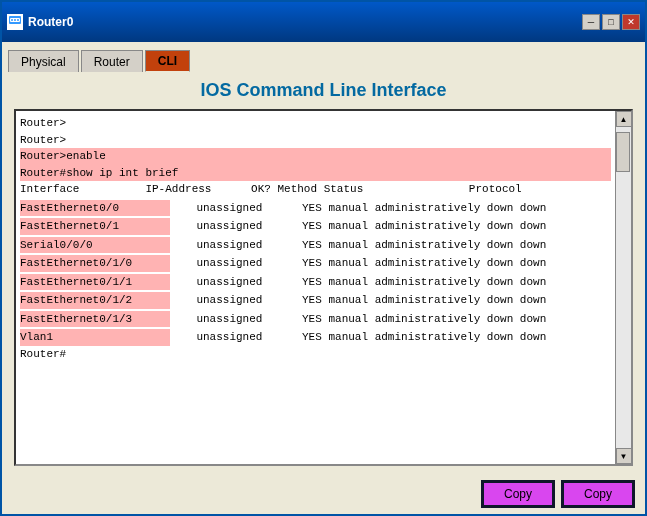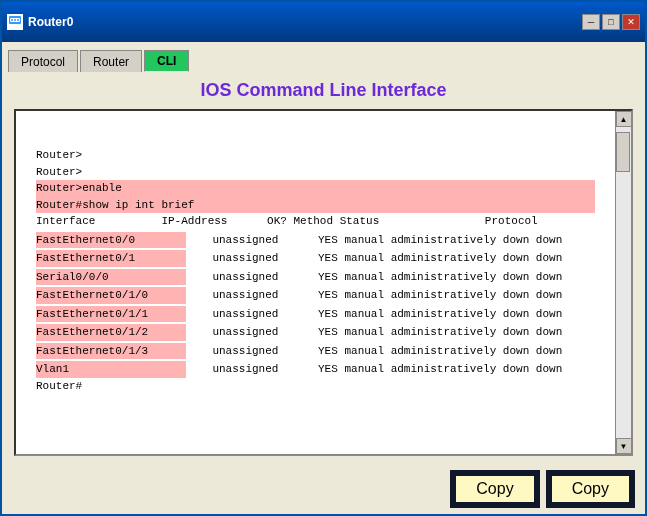--- a/index.html
+++ b/index.html
@@ -87,59 +87,58 @@
       cursor: pointer;
       font-size: 12px;
       margin-right: 2px;
       border-bottom: none;
       height: 22px;
       display: flex;
       align-items: center;
     }
 
     .tab.active {
-      background: #22c55e;
+      background: #c2410c;
       font-weight: bold;
       border-bottom: 1px solid #ece9d8;
       z-index: 1;
     }
 
     .content-area {
       flex: 1;
       padding: 8px 12px;
       display: flex;
       flex-direction: column;
     }
 
     .section-title {
       text-align: center;
       font-size: 18px;
-      color: #6d28d9;
+      color: #0369a1;
       font-weight: bold;
       margin-bottom: 8px;
     }
 
     .terminal-container {
       flex: 1;
       border: 2px inset #888;
       background: white;
       overflow: hidden;
       display: flex;
       position: relative;
     }
 
     .terminal-text {
       flex: 1;
       overflow-y: auto;
-      padding: 20px;
+      padding: 4px;
       font-family: 'Courier New', monospace;
       font-size: 11px;
       line-height: 1.5;
       white-space: pre;
-      margin-top: 16px;
     }
 
     .scrollbar {
       width: 16px;
       background: #d4d0c8;
       border-left: 1px solid #888;
       display: flex;
       flex-direction: column;
       align-items: center;
     }
@@ -176,23 +175,23 @@
     .bottom-bar {
       display: flex;
       justify-content: flex-end;
       padding: 6px 10px;
       gap: 6px;
       flex-shrink: 0;
     }
 
     .action-btn {
       padding: 4px 20px;
-      background: #fef9c3;
-      border: 6px solid #0f172a;
-      font-size: 16px;
+      background: #d946ef;
+      border: 3px solid #0f172a;
+      font-size: 12px;
       cursor: pointer;
       min-width: 60px;
     }
   </style>
 </head>
 <body>
 
 <div class="window">
 
   <div class="title-bar">
@@ -208,21 +207,21 @@
     <span class="title-bar-text">Router0</span>
     <div class="title-bar-buttons">
       <div class="title-btn">─</div>
       <div class="title-btn">□</div>
       <div class="title-btn close">✕</div>
     </div>
   </div>
 
   <div class="tabs-bar">
     <div class="tab">
-      <span>Protocol</span>
+      <span>Physical</span>
     </div>
     <div class="tab">
       <span>Router</span>
     </div>
     <div class="tab active">
       <span>CLI</span>
     </div>
   </div>
 
   <div class="content-area">

